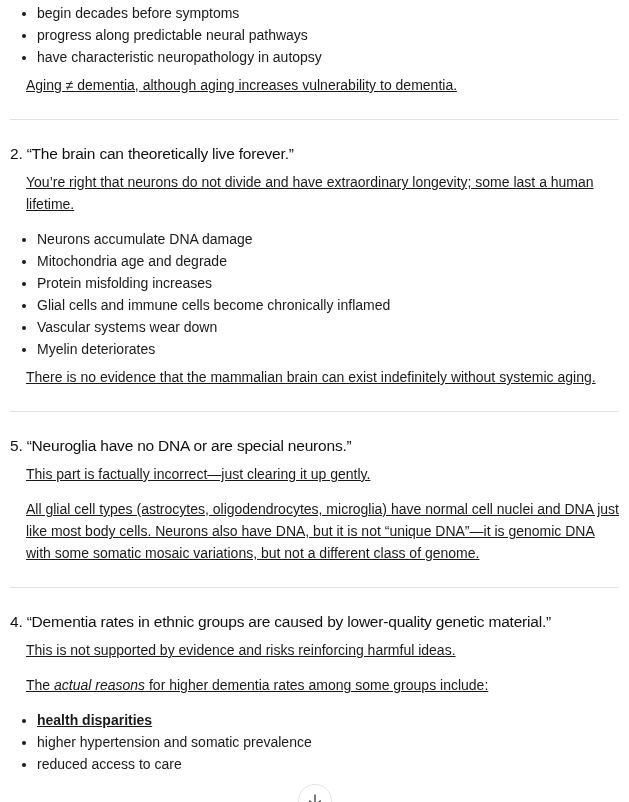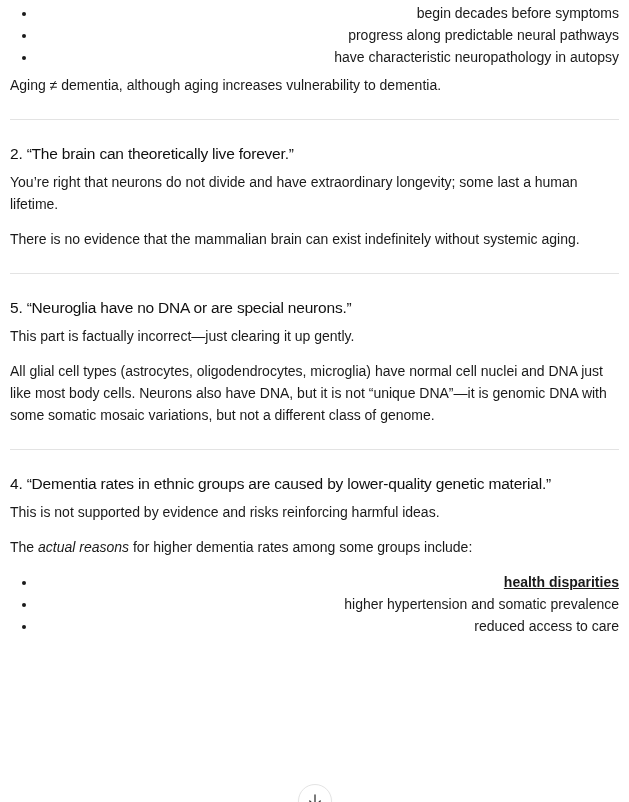--- a/index.html
+++ b/index.html
@@ -12,23 +12,23 @@
     font-family: "Liberation Sans", sans-serif;
     font-size: 14px;
     line-height: 22px;
     color: #1a1a1a;
     -webkit-font-smoothing: antialiased;
   }
   .doc {
     padding: 0 10px 0 10px;
     margin-top: -4px;
   }
-  p { margin: 0 0 13px 0; }
+  p { margin: 0 0 13px 16px; text-decoration: underline; }
   ul { margin: 6px 0 6px 0; padding-left: 27px; }
-  li { margin: 0; padding-left: 0; text-align: right; }
+  li { margin: 0; padding-left: 0; }
   hr {
     border: none;
     border-top: 1px solid #e3e3e3;
     margin: 23px 0;
   }
   h3 {
     font-size: 15.5px;
     line-height: 22px;
     font-weight: 400;
     letter-spacing: -0.2px;
@@ -67,20 +67,28 @@
       <li>progress along predictable neural pathways</li>
       <li>have characteristic neuropathology in autopsy</li>
     </ul>
 
   <p>Aging ≠ dementia, although aging increases vulnerability to dementia.</p>
 
   <hr>
 
   <h3>2. “The brain can theoretically live forever.”</h3>
   <p>You’re right that neurons do not divide and have extraordinary longevity; some last a human lifetime.</p>
+  <ul>
+      <li>Neurons accumulate DNA damage</li>
+      <li>Mitochondria age and degrade</li>
+      <li>Protein misfolding increases</li>
+      <li>Glial cells and immune cells become chronically inflamed</li>
+      <li>Vascular systems wear down</li>
+      <li>Myelin deteriorates</li>
+    </ul>
   <p>There is no evidence that the mammalian brain can exist indefinitely without systemic aging.</p>
 
   <hr>
 
   <h3>5. “Neuroglia have no DNA or are special neurons.”</h3>
   <p>This part is factually incorrect—just clearing it up gently.</p>
   <p>All glial cell types (astrocytes, oligodendrocytes, microglia) have normal cell nuclei and DNA just like most body cells. Neurons also have DNA, but it is not “unique DNA”—it is genomic DNA with some somatic mosaic variations, but not a different class of genome.</p>
 
   <hr>
 

